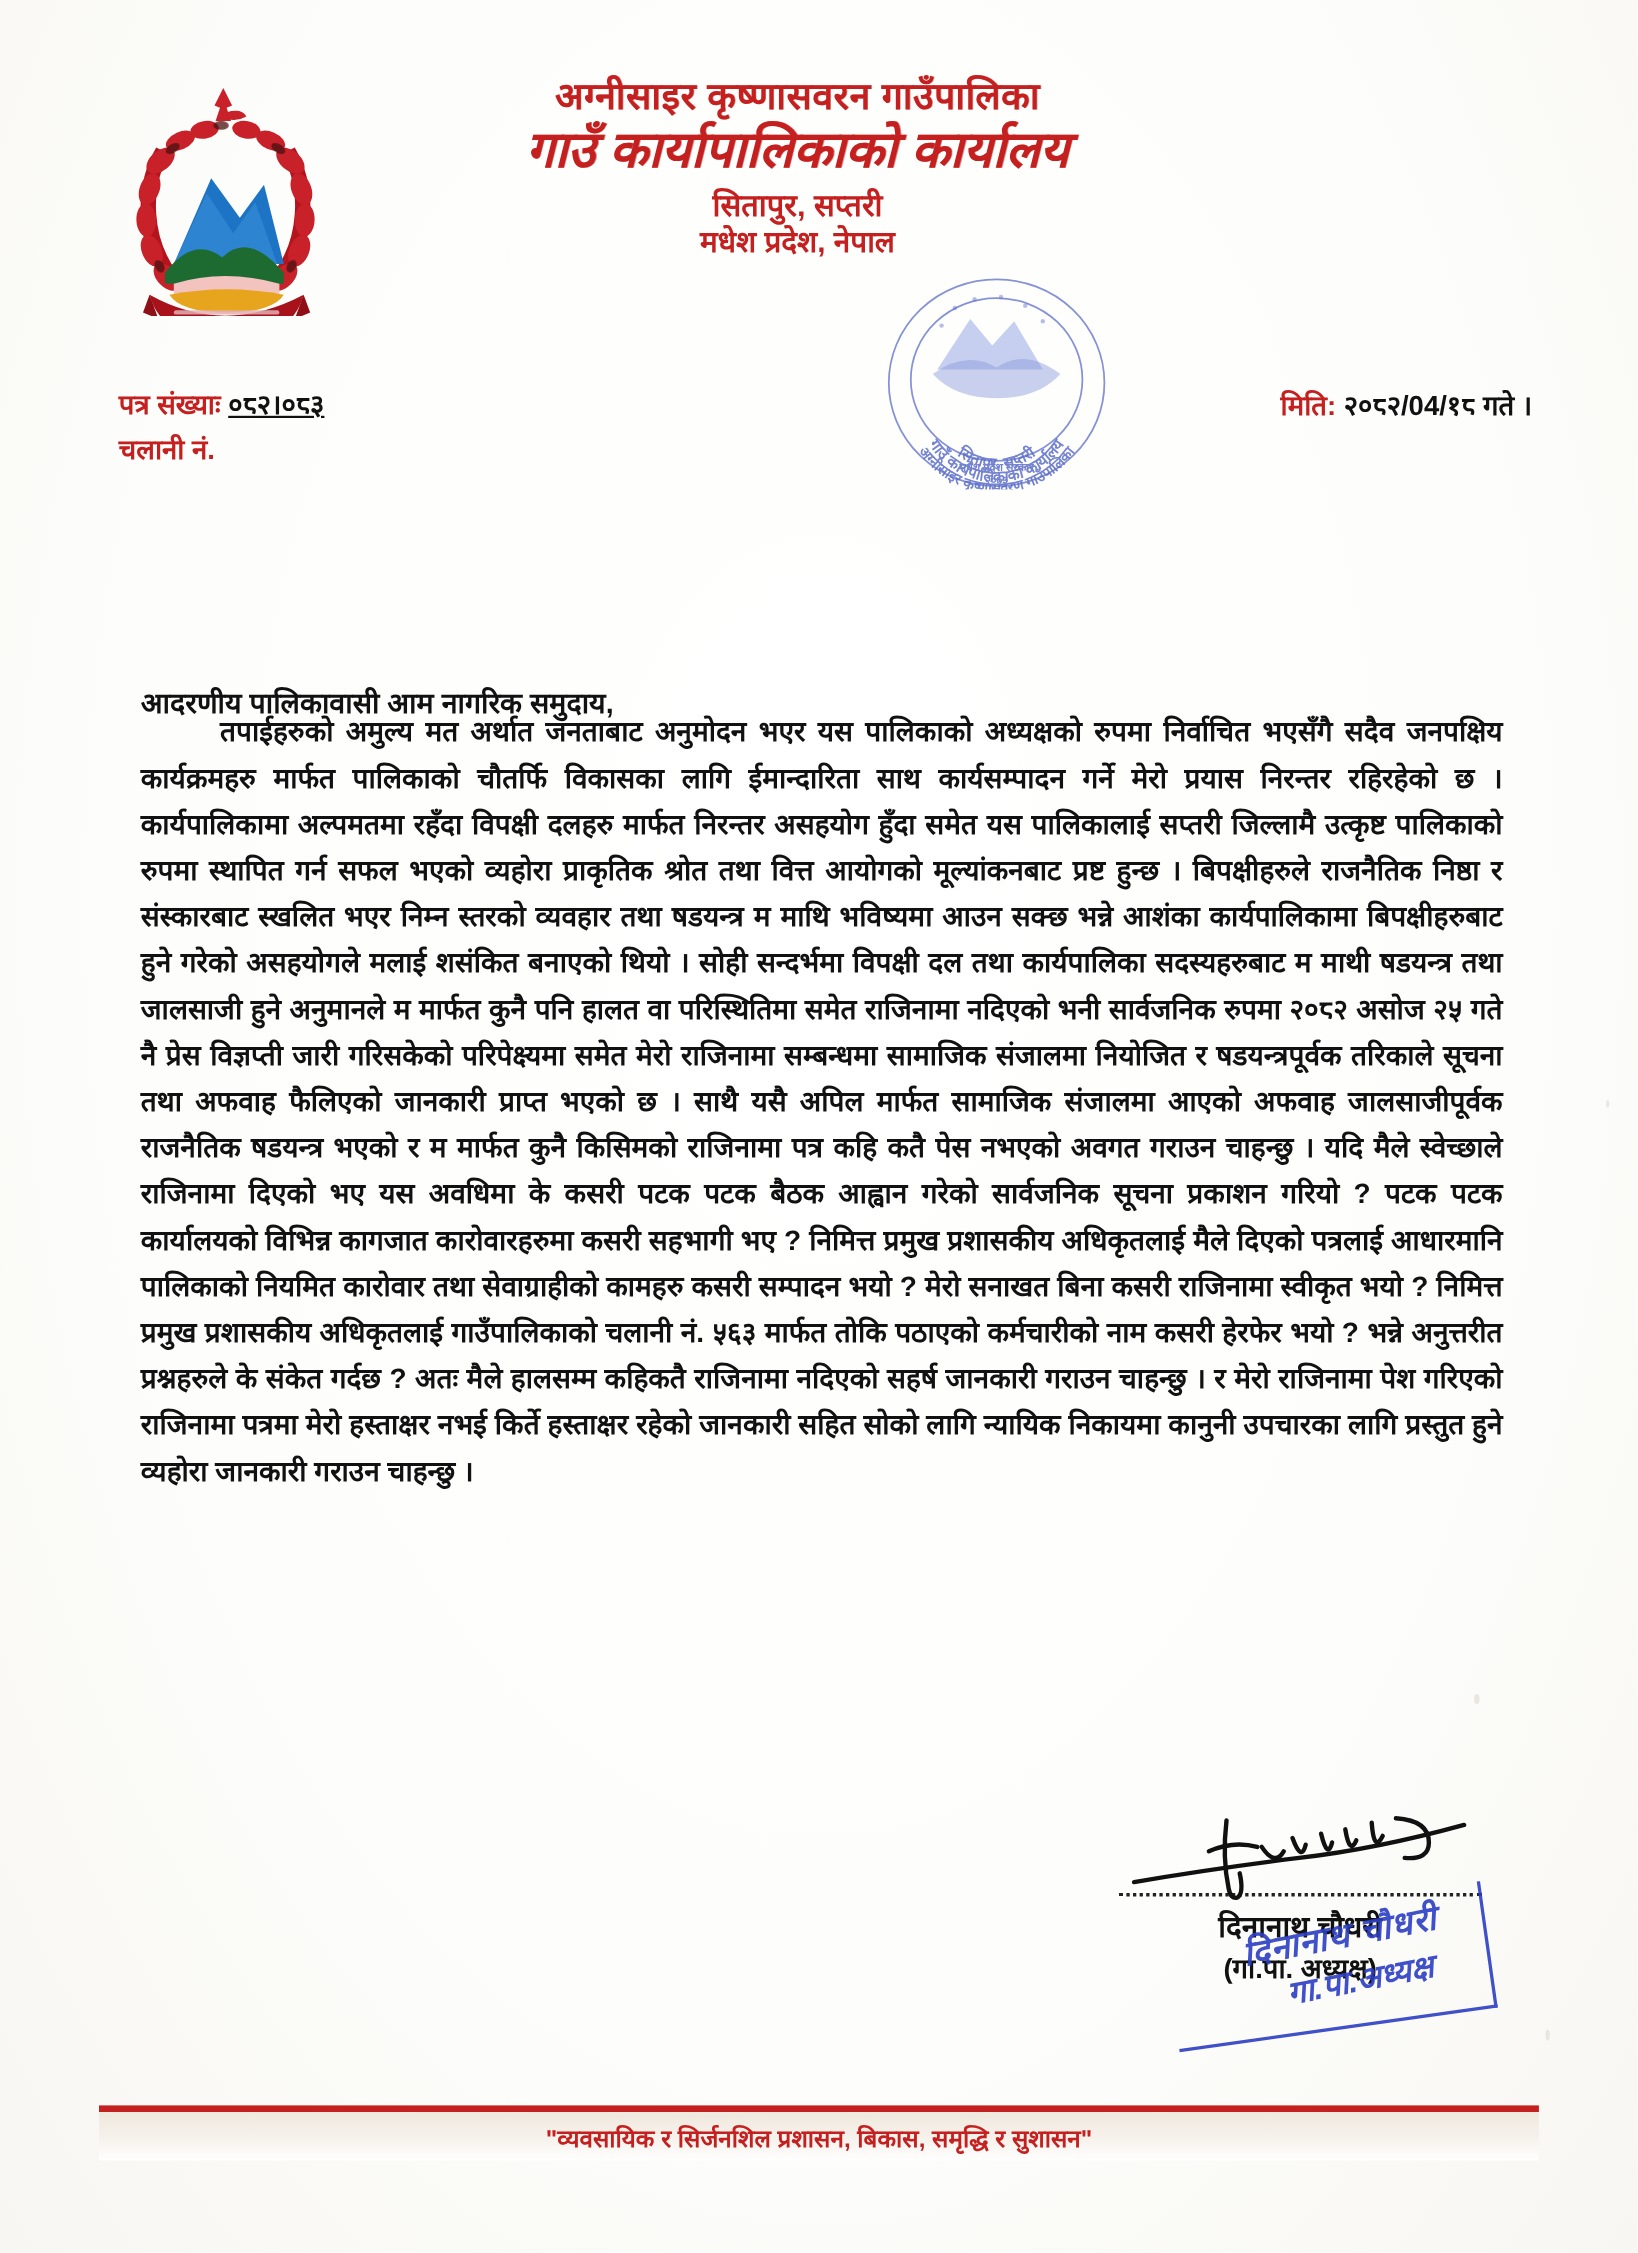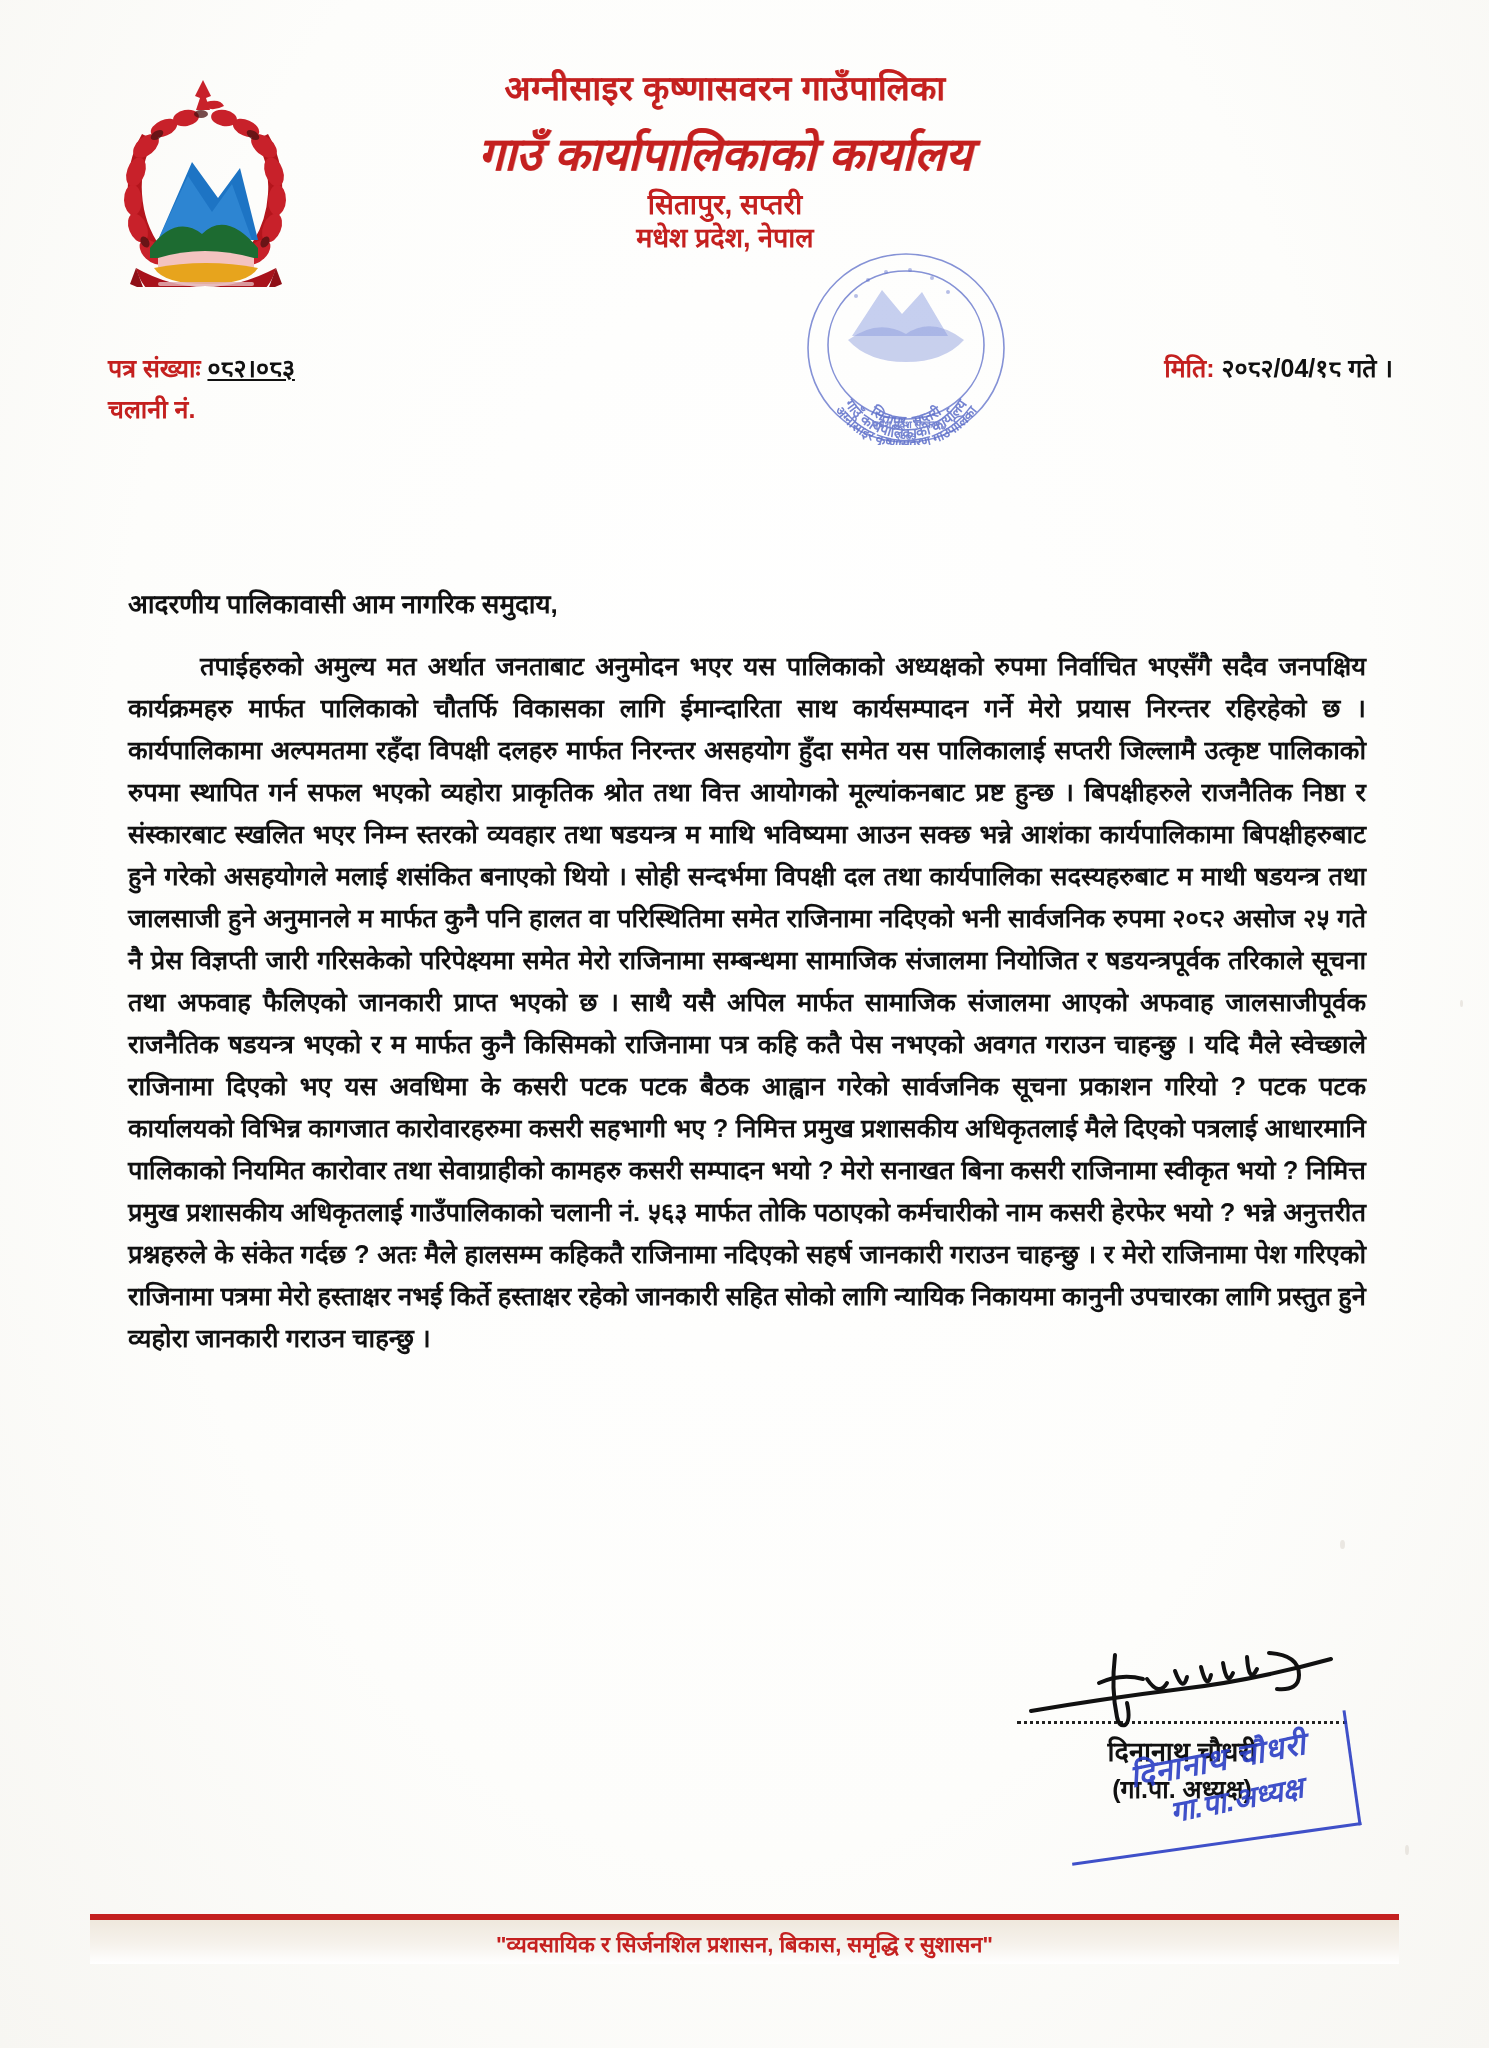--- a/index.html
+++ b/index.html
@@ -53,21 +53,21 @@
     font-weight: bold;
     letter-spacing: .5px;
     line-height: 1.18;
     color: #c4201f;
     text-shadow: 0.6px 0 0 rgba(196,32,31,.45);
   }
   .org-line2 {
     font-size: 46px;
     font-weight: bold;
     line-height: 1.16;
-    margin-top: 20px;
+    margin-top: 2px;
     color: #c4201f;
     font-style: italic;
     text-shadow: 0.8px 0 0 rgba(196,32,31,.5);
   }
   .org-line3 {
     font-size: 28px;
     font-weight: bold;
     margin-top: 6px;
     color: #c4201f;
     line-height: 1.25;
@@ -128,21 +128,21 @@
     letter-spacing: 2px;
   }
   .doc-title .u {
     border-bottom: 3px solid #000;
     padding-bottom: 3px;
   }
 
   
   .salutation {
     position: absolute;
-    top: 585px;
+    top: 620px;
     left: 128px;
     font-size: 26px;
     font-weight: bold;
     color: #111;
   }
 
   .body-text {
     position: absolute;
     top: 645px;
     left: 128px;

